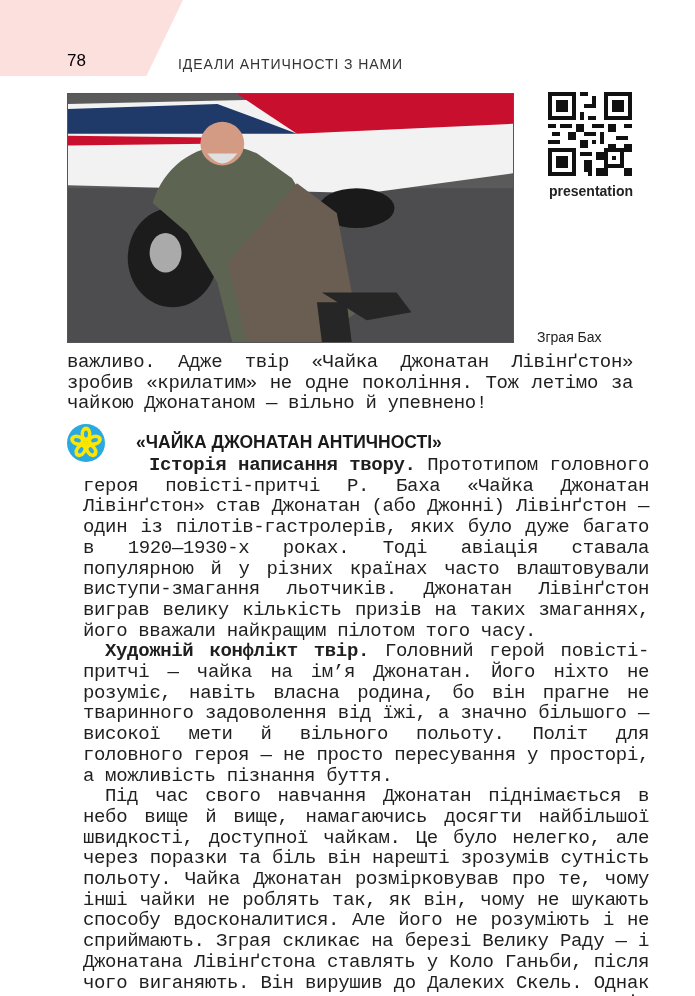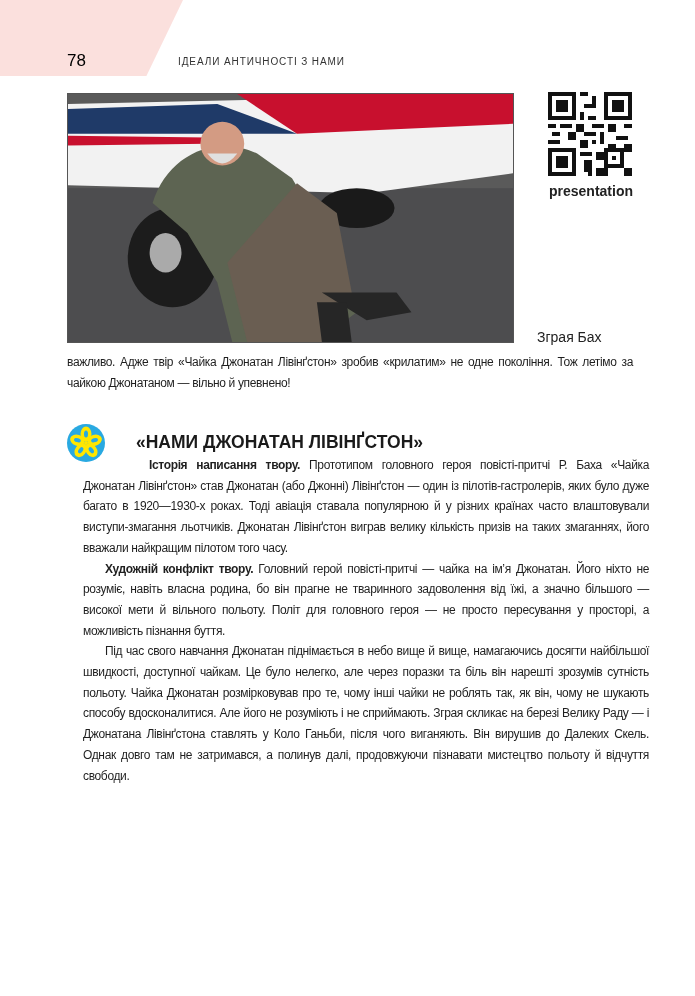--- a/index.html
+++ b/index.html
@@ -12,43 +12,43 @@
     position: absolute; left: 0; top: 0; width: 183px; height: 76px;
     background: #fbe0dd;
     clip-path: polygon(0 0, 100% 0, 80% 100%, 0 100%);
   }
   .page-num {
     position: absolute; left: 67px; top: 51px;
     font-family: "Liberation Sans", sans-serif; font-size: 17px; color: #000000;
   }
   .running-head {
     position: absolute; left: 178px; top: 56px;
-    font-family: "Liberation Sans", sans-serif; font-size: 10px; letter-spacing: 0.9px; color: #333;
+    font-family: "Liberation Sans", sans-serif; font-size: 14px; letter-spacing: 0.9px; color: #333;
   }
   .photo {
     position: absolute; left: 67px; top: 93px; width: 447px; height: 250px;
     border: 1px solid #555; box-sizing: border-box; overflow: hidden;
     background: #5c5c5c;
   }
   .photo svg { display: block; width: 100%; height: 100%; }
   .qr {
     position: absolute; left: 548px; top: 92px; width: 84px; height: 84px;
   }
   .qr-label {
     position: absolute; left: 549px; top: 183px;
     font-family: "Liberation Sans", sans-serif; font-size: 14px; color: #222; font-weight: bold;
   }
   .caption {
     position: absolute; left: 537px; top: 329px;
     font-family: "Liberation Sans", sans-serif; font-size: 14px; color: #222;
   }
   .text-block {
     position: absolute; left: 67px; width: 566px;
-    font-size: 12px; line-height: 20.7px; text-align: justify;
-    font-family: Liberation Sans, sans-serif; letter-spacing: -0.35px;
+    font-size: 19px; line-height: 20.7px; text-align: justify;
+    font-family: Liberation Mono, monospace; letter-spacing: -0.35px;
   }
   .text-block p { margin: 0; }
   .indent { text-indent: 22px; }
   .first-indent { text-indent: 66px; }
   .section-icon { position: absolute; left: 66px; top: 423px; width: 40px; height: 40px; }
   .section-title {
     position: absolute; left: 136px; top: 432px;
     font-family: "Liberation Sans", sans-serif; font-weight: bold; font-size: 17.5px; color: #1a1a1a;
   }
   b { font-weight: bold; }
@@ -142,19 +142,19 @@
   </g>
   <g fill="#29a9e1" transform="translate(20 20)">
     <ellipse cx="0" cy="-9" rx="2" ry="3.5"></ellipse>
     <ellipse cx="0" cy="-9" rx="2" ry="3.5" transform="rotate(72)"></ellipse>
     <ellipse cx="0" cy="-9" rx="2" ry="3.5" transform="rotate(144)"></ellipse>
     <ellipse cx="0" cy="-9" rx="2" ry="3.5" transform="rotate(216)"></ellipse>
     <ellipse cx="0" cy="-9" rx="2" ry="3.5" transform="rotate(288)"></ellipse>
     <circle r="2" fill="#ffe600"></circle>
   </g>
 </svg>
-<div class="section-title">«НАМИ ДЖОНАТАН ЛІВІНҐСТОН»</div>
+<div class="section-title">«ЧАЙКА ДЖОНАТАН АНТИЧНОСТІ»</div>
 
 <div class="text-block" style="top:455px;margin-left:16px;">
   <p class="first-indent"><b>Історія написання твору.</b><span> Прототипом головного героя повісті-притчі Р. Баха «Чайка Джонатан Лівінґстон» став Джонатан (або Джонні) Лівінґстон — один із пілотів-гастролерів, яких було дуже багато в 1920—1930-х роках. Тоді авіація ставала популярною й у різних країнах часто влаштовували виступи-змагання льотчиків. Джонатан Лівінґстон виграв велику кількість призів на таких змаганнях, його вважали найкращим пілотом того часу.</span></p>
-  <p class="indent"><b>Художній конфлікт твору.</b><span> Головний герой повісті-притчі — чайка на ім’я Джонатан. Його ніхто не розуміє, навіть власна родина, бо він прагне не тваринного задоволення від їжі, а значно більшого — високої мети й вільного польоту. Політ для головного героя — не просто пересування у просторі, а можливість пізнання буття.</span></p>
+  <p class="indent"><b>Художній конфлікт твір.</b><span> Головний герой повісті-притчі — чайка на ім’я Джонатан. Його ніхто не розуміє, навіть власна родина, бо він прагне не тваринного задоволення від їжі, а значно більшого — високої мети й вільного польоту. Політ для головного героя — не просто пересування у просторі, а можливість пізнання буття.</span></p>
   <p class="indent"><span>Під час свого навчання Джонатан піднімається в небо вище й вище, намагаючись досягти найбільшої швидкості, доступної чайкам. Це було нелегко, але через поразки та біль він нарешті зрозумів сутність польоту. Чайка Джонатан розмірковував про те, чому інші чайки не роблять так, як він, чому не шукають способу вдосконалитися. Але його не розуміють і не сприймають. Зграя скликає на березі Велику Раду — і Джонатана Лівінґстона ставлять у Коло Ганьби, після чого виганяють. Він вирушив до Далеких Скель. Однак довго там не затримався, а полинув далі, продовжуючи пізнавати мистецтво польоту й відчуття свободи.</span></p>
 </div>
 
 </body></html>

